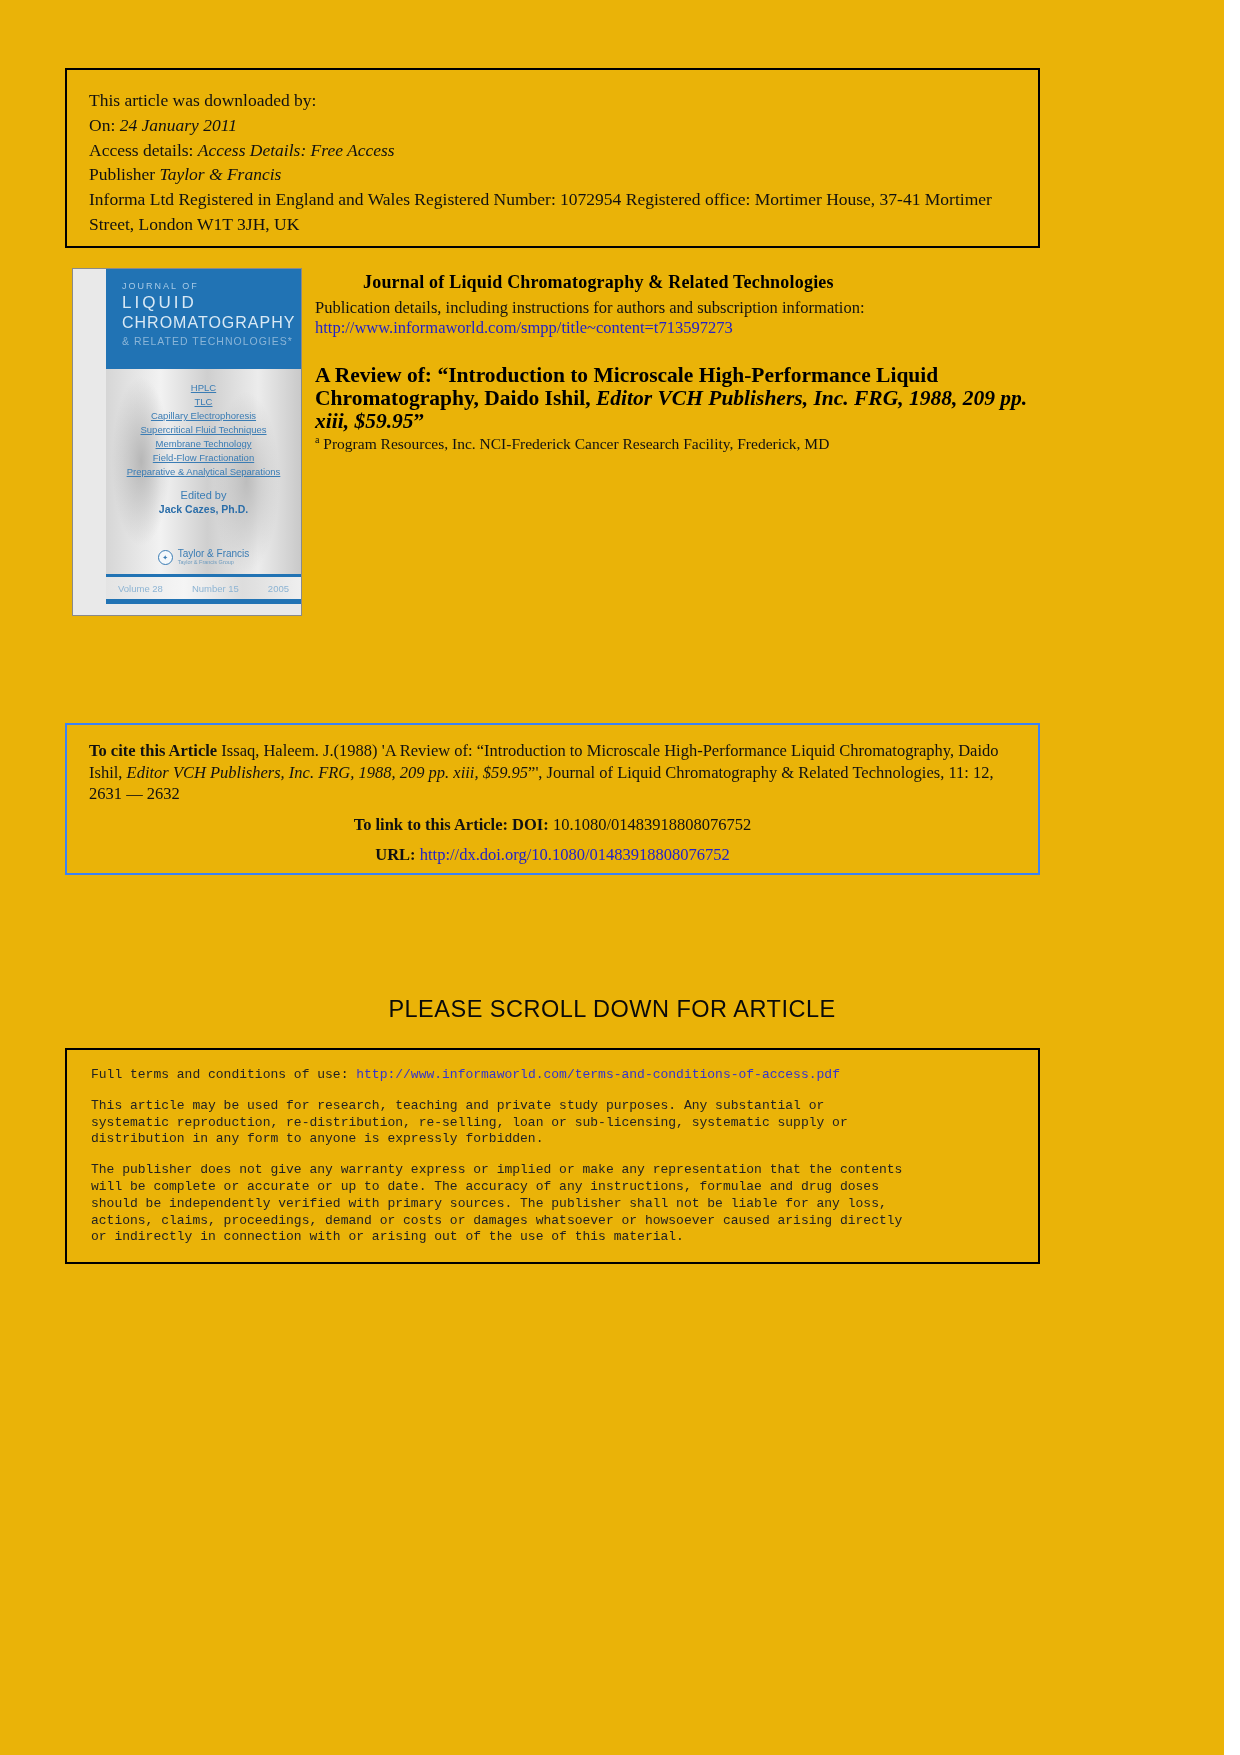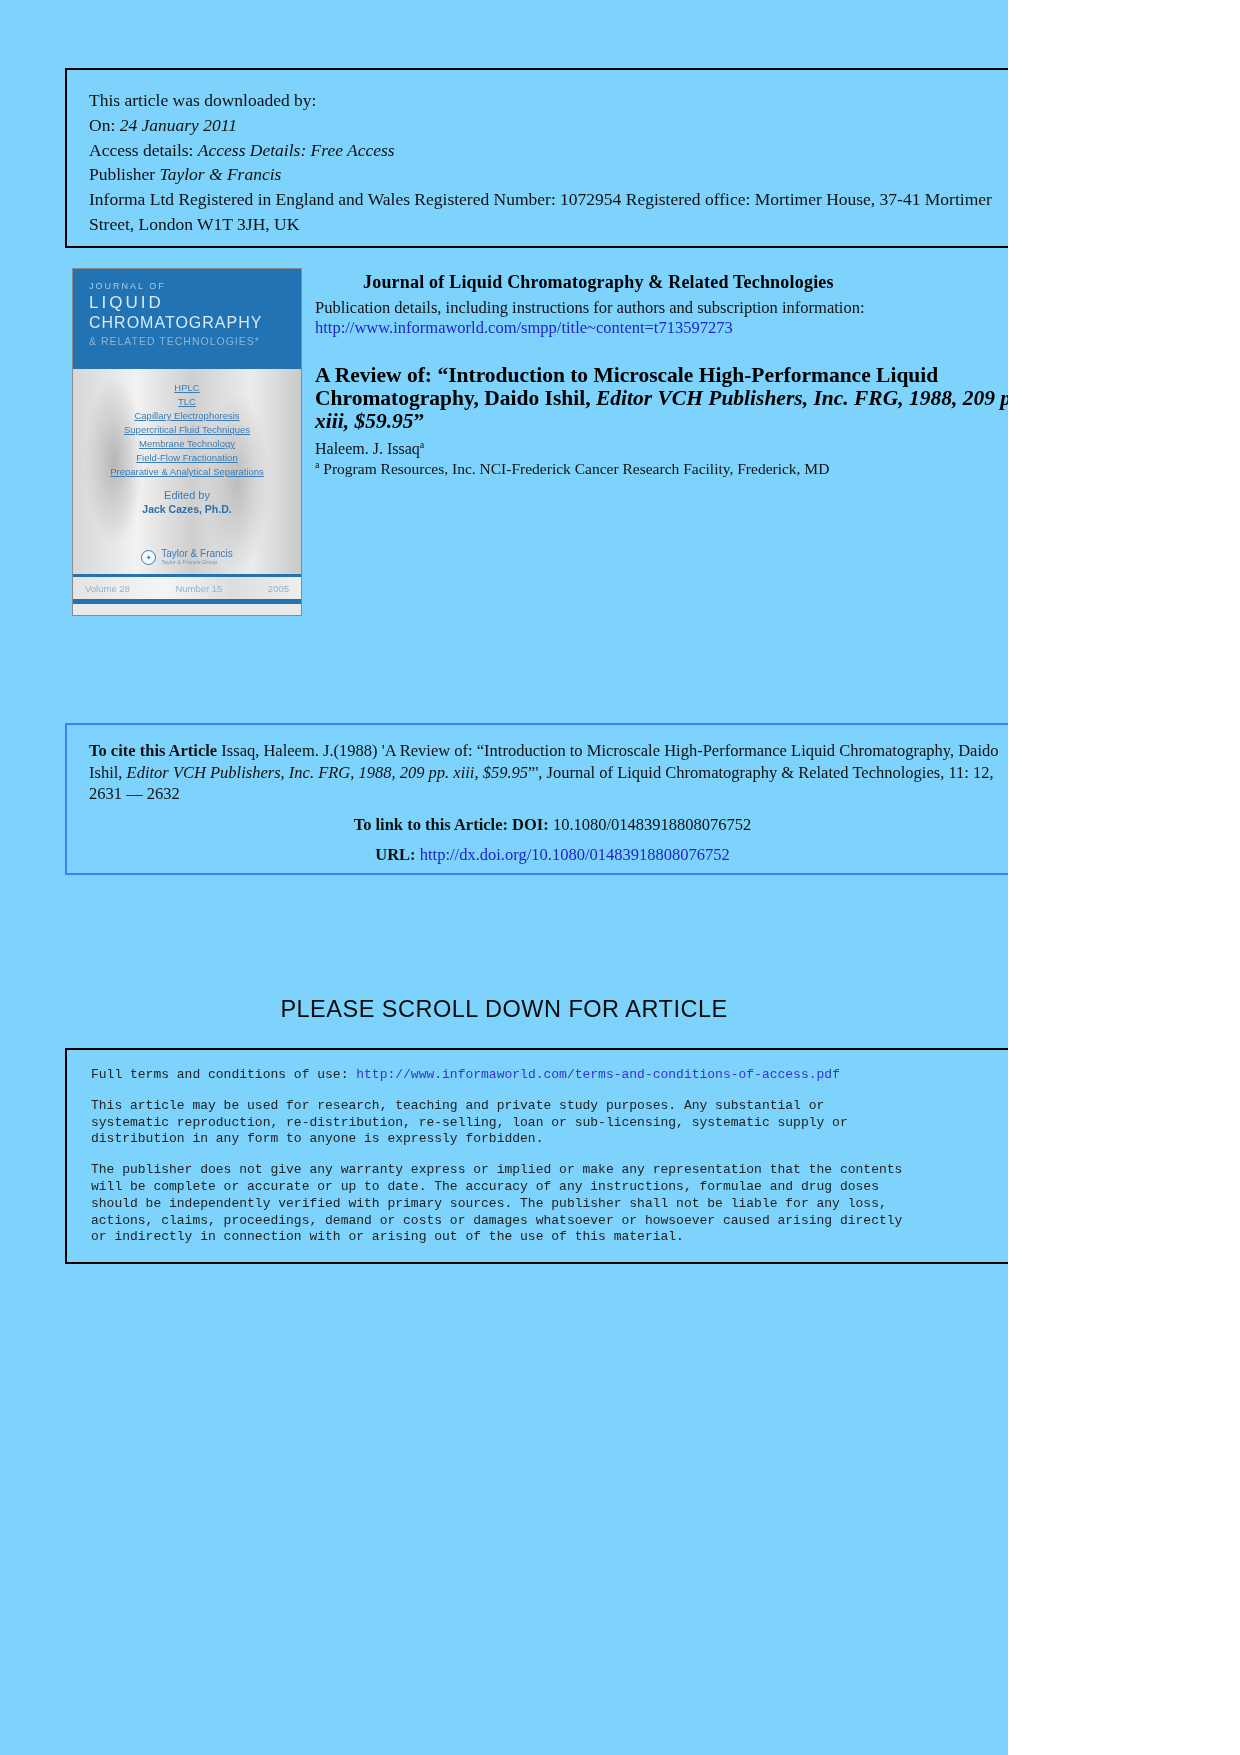--- a/index.html
+++ b/index.html
@@ -1,21 +1,21 @@
 <!DOCTYPE html>
 <html><head>
 <meta charset="utf-8">
 <style>
   * { margin: 0; padding: 0; box-sizing: border-box; }
   html, body { background: #ffffff; }
   .page {
     position: relative;
-    width: 1008px;
+    width: 1224px;
     height: 1755px;
-    background: #7dd3fc;
+    background: #eab308;
     font-family: "Liberation Serif", serif;
     color: #1a1a1a;
     overflow: hidden;
   }
   
   .top-box {
     position: absolute;
     left: 65px; top: 68px;
     width: 975px; height: 180px;
     border: 2px solid #000000;
@@ -26,20 +26,21 @@
   }
   .ital { font-style: italic; }
   
   .cover {
     position: absolute;
     left: 72px; top: 268px;
     width: 230px; height: 348px;
     border: 1px solid #8a8a8a;
     background: #e9e9e9;
     overflow: hidden;
+    padding-left: 33px;
   }
   .cover-head {
     height: 96px;
     background: #2173b4;
     padding: 12px 0 0 16px;
   }
   .cover-head .kicker {
     font-family: "Liberation Sans", sans-serif;
     font-size: 9px; letter-spacing: 2px;
     color: #a9cbe6;
@@ -213,23 +214,20 @@
 
   <div class="right-col">
     <div class="journal-title">Journal of Liquid Chromatography &amp; Related Technologies</div>
     <div class="journal-sub">Publication details, including instructions for authors and subscription information:</div>
     <a class="link-serif" href="#">http://www.informaworld.com/smpp/title~content=t713597273</a>
 
     <div class="article-title">
       <span>A Review of: “Introduction to Microscale High-Performance Liquid Chromatography, Daido Ishil, </span><span class="ital">Editor VCH Publishers, Inc. FRG, 1988, 209 pp. xiii, $59.95</span><span>”</span>
     </div>
 
-    <div class="author-line">
-      <span>Haleem. J. Issaq</span><sup>a</sup>
-    </div>
     <div class="affil-line">
       <sup>a</sup><span> Program Resources, Inc. NCI-Frederick Cancer Research Facility, Frederick, MD</span>
     </div>
   </div>
 
   <div class="cite-box">
     <div>
       <b>To cite this Article </b><span>Issaq, Haleem. J.(1988) 'A Review of: “Introduction to Microscale High-Performance Liquid Chromatography, Daido Ishil, </span><span class="ital">Editor VCH Publishers, Inc. FRG, 1988, 209 pp. xiii, $59.95</span><span>”', Journal of Liquid Chromatography &amp; Related Technologies, 11: 12, 2631 — 2632</span>
     </div>
     <div class="cite-row">

